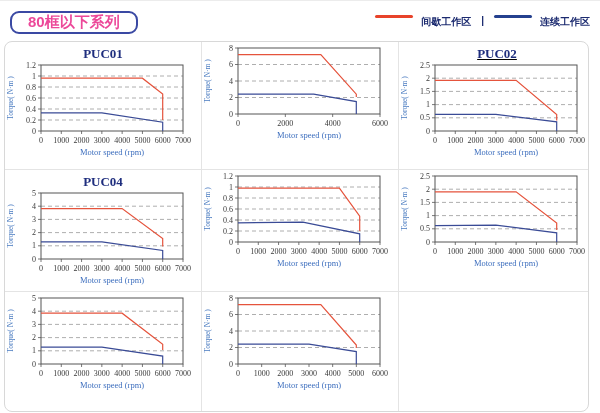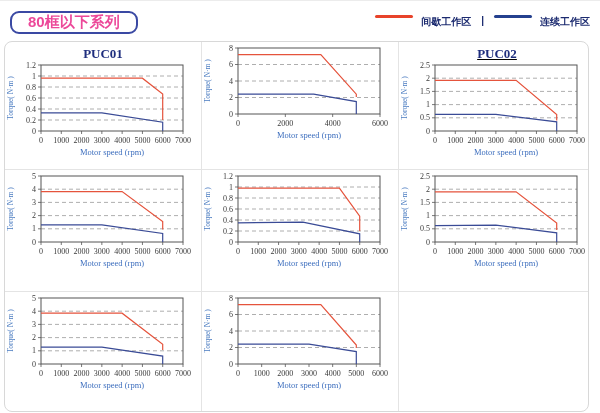--- a/index.html
+++ b/index.html
@@ -169,20 +169,21 @@
           <text class="tick" x="157.71428571428572" y="81" text-anchor="middle">6000</text>
           <line x1="178" y1="69" x2="178" y2="72" stroke="#555555" stroke-width="0.8"></line>
           <text class="tick" x="178" y="81" text-anchor="middle">7000</text>
           <polyline points="36.0,18.3 117.1,18.3 157.7,52.6 157.7,58.4" fill="none" stroke="#e5533c" stroke-width="1.2"></polyline>
           <polyline points="36.0,52.4 96.9,52.4 157.7,59.8 157.7,69.0" fill="none" stroke="#3a4b96" stroke-width="1.2"></polyline>
           <text class="xlabel" x="107" y="93" text-anchor="middle">Motor speed (rpm)</text>
           <text class="ylabel" x="8" y="36" text-anchor="middle" transform="rotate(-90 8 36)">Torque( N·m )</text>
         </svg></div>
   </div>
   <div class="cell">
+    <div class="chart-title">PUC04</div>
     <div class="chart"><svg xmlns="http://www.w3.org/2000/svg" width="196" height="103" viewBox="0 0 196 103">
           <line x1="36" y1="55.8" x2="178" y2="55.8" stroke="#999999" stroke-width="0.8" stroke-dasharray="4 3"></line>
           <line x1="36" y1="42.599999999999994" x2="178" y2="42.599999999999994" stroke="#999999" stroke-width="0.8" stroke-dasharray="4 3"></line>
           <line x1="36" y1="29.4" x2="178" y2="29.4" stroke="#999999" stroke-width="0.8" stroke-dasharray="4 3"></line>
           <line x1="36" y1="16.199999999999996" x2="178" y2="16.199999999999996" stroke="#999999" stroke-width="0.8" stroke-dasharray="4 3"></line>
           <rect x="36" y="3" width="142" height="66" fill="none" stroke="#555555" stroke-width="1"></rect>
           <line x1="33" y1="69" x2="36" y2="69" stroke="#555555" stroke-width="0.8"></line>
           <text class="tick" x="31" y="71.6" text-anchor="end">0</text>
           <line x1="33" y1="55.8" x2="36" y2="55.8" stroke="#555555" stroke-width="0.8"></line>
           <text class="tick" x="31" y="58.4" text-anchor="end">1</text>

